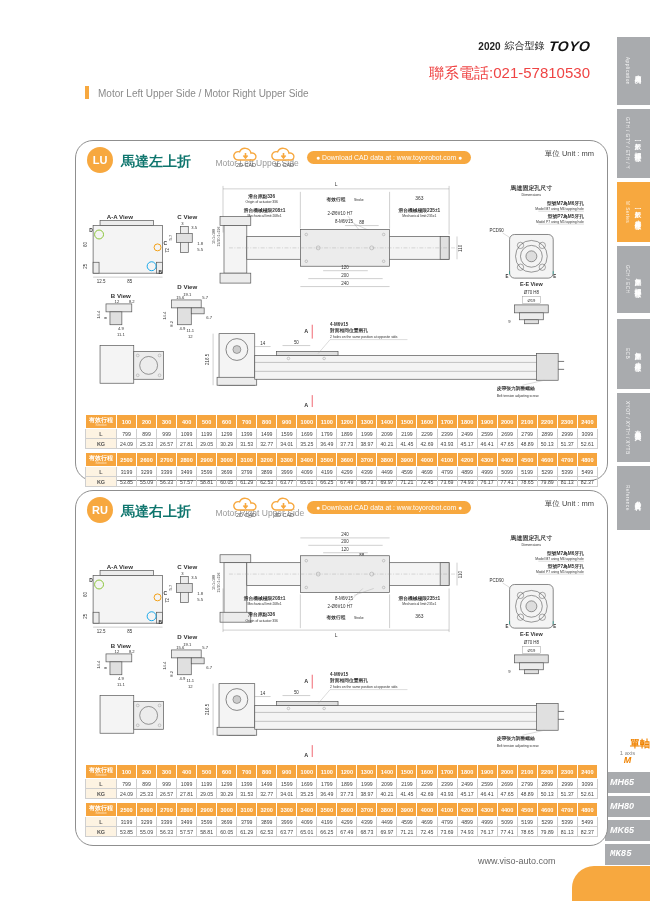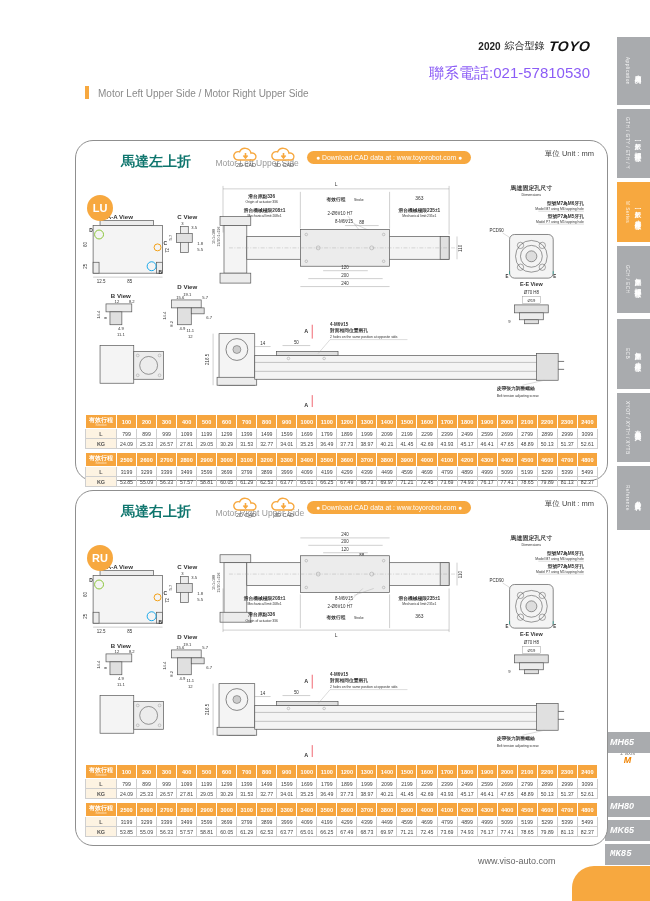--- a/index.html
+++ b/index.html
@@ -2,21 +2,21 @@
 <html><head>
 <meta charset="utf-8">
 <style>
   html,body{margin:0;padding:0;background:#fff;}
   .page{position:relative;width:650px;height:901px;background:#fff;overflow:hidden;
         font-family:"Liberation Sans","DejaVu Sans",sans-serif;}
   
   .hdr-catalog{position:absolute;top:38px;right:60px;font-size:10px;color:#222;display:flex;align-items:center;gap:4px;}
   .hdr-year{font-weight:bold;}
   .brand{font-weight:900;font-style:italic;font-size:14px;letter-spacing:.5px;transform:skewX(-6deg);color:#111;}
-  .hdr-phone{position:absolute;top:64px;right:60px;font-size:15px;color:#8b5cf6;}
+  .hdr-phone{position:absolute;top:64px;right:60px;font-size:15px;color:#ef4444;}
   .page-title{position:absolute;left:85px;top:86px;border-left:4px solid #f7a83f;padding-left:9px;}
   .pt-zh{font-size:16px;font-weight:bold;color:#333;}
   .pt-en{font-size:10px;color:#8a8a8a;margin-top:2px;}
   
   .sidebar-tab{position:absolute;left:617px;width:33px;background:#a9abae;color:#fff;
       display:flex;flex-direction:row;align-items:center;justify-content:center;gap:3px;cursor:pointer;}
   .sidebar-tab.active{background:#f7a83f;}
   .tab-zh{writing-mode:vertical-rl;text-orientation:upright;font-size:6.5px;font-weight:bold;letter-spacing:1px;}
   .tab-en{writing-mode:vertical-rl;font-size:4.8px;letter-spacing:.4px;opacity:.85;}
   
@@ -29,21 +29,21 @@
   .model-btn.active{background:#f7a83f;border-bottom:1px solid #fff;}
   .corner-block{position:absolute;left:572px;top:866px;width:78px;height:35px;background:#f7a83f;border-top-left-radius:22px;}
   .footer-url{position:absolute;left:478px;top:856px;font-size:9px;color:#666;}
   
   .panel{position:absolute;left:75px;width:533px;background:#fff;border:1.5px solid #8f8f8f;
          border-radius:18px;box-sizing:border-box;padding:6px 2px 6px 2px;}
   .panel-lu{top:140px;height:341px;}
   .panel-ru{top:490px;height:356px;}
   .panel-head{position:relative;height:28px;}
   .badge{position:absolute;left:9px;top:0;width:26px;height:26px;border-radius:50%;background:#f7a83f;
-         color:#fff;font-weight:bold;font-size:11px;display:flex;align-items:center;justify-content:center;margin-top:48px;}
+         color:#fff;font-weight:bold;font-size:11px;display:flex;align-items:center;justify-content:center;}
   .ph-title{position:absolute;left:43px;top:5px;white-space:nowrap;}
   .ph-zh{font-size:14px;font-weight:bold;color:#0f766e;}
   .ph-en{font-size:8.5px;color:#999;margin-left:20px;}
   .cad-btn{position:absolute;top:0;text-align:center;cursor:pointer;width:32px;}
   .cad-btn svg{width:30px;height:17px;display:block;margin:0 auto;}
   .cad-btn span{font-size:5.5px;color:#555;display:block;margin-top:-2px;}
   .cad-2d{left:152px;}.cad-3d{left:190px;}
   .dl-pill{position:absolute;left:229px;top:4px;height:13px;line-height:13px;background:#f7a83f;color:#fff;
            font-size:6.8px;border-radius:8px;padding:0 9px;cursor:pointer;white-space:nowrap;}
   .unit{position:absolute;right:11px;top:2px;font-size:7.5px;color:#444;}
@@ -117,21 +117,21 @@
         <span class="tab-zh">參考資料</span>
       </div>
     </div>
 
   <div class="axis-block">
     <div class="axis-zh">單軸</div>
     <div class="axis-en">1 axis</div>
     <div class="axis-series">M</div>
   </div>
   <div id="model-list">
-      <div class="model-btn" style="top: 732px;">MH65</div>
+      <div class="model-btn" style="top: 772px;">MH65</div>
       <div class="model-btn" style="top: 796px;">MH80</div>
       <div class="model-btn" style="top: 820px;">MK65</div>
       <div class="model-btn" style="top: 844px; font-family: Liberation Mono, monospace;">MK85</div>
       <div class="model-btn active" style="top: 868px;">MK110</div>
     </div>
   <div class="corner-block"></div>
   <div class="footer-url">www.viso-auto.com</div>
 
   <section class="panel panel-lu">
     <div class="panel-head">

